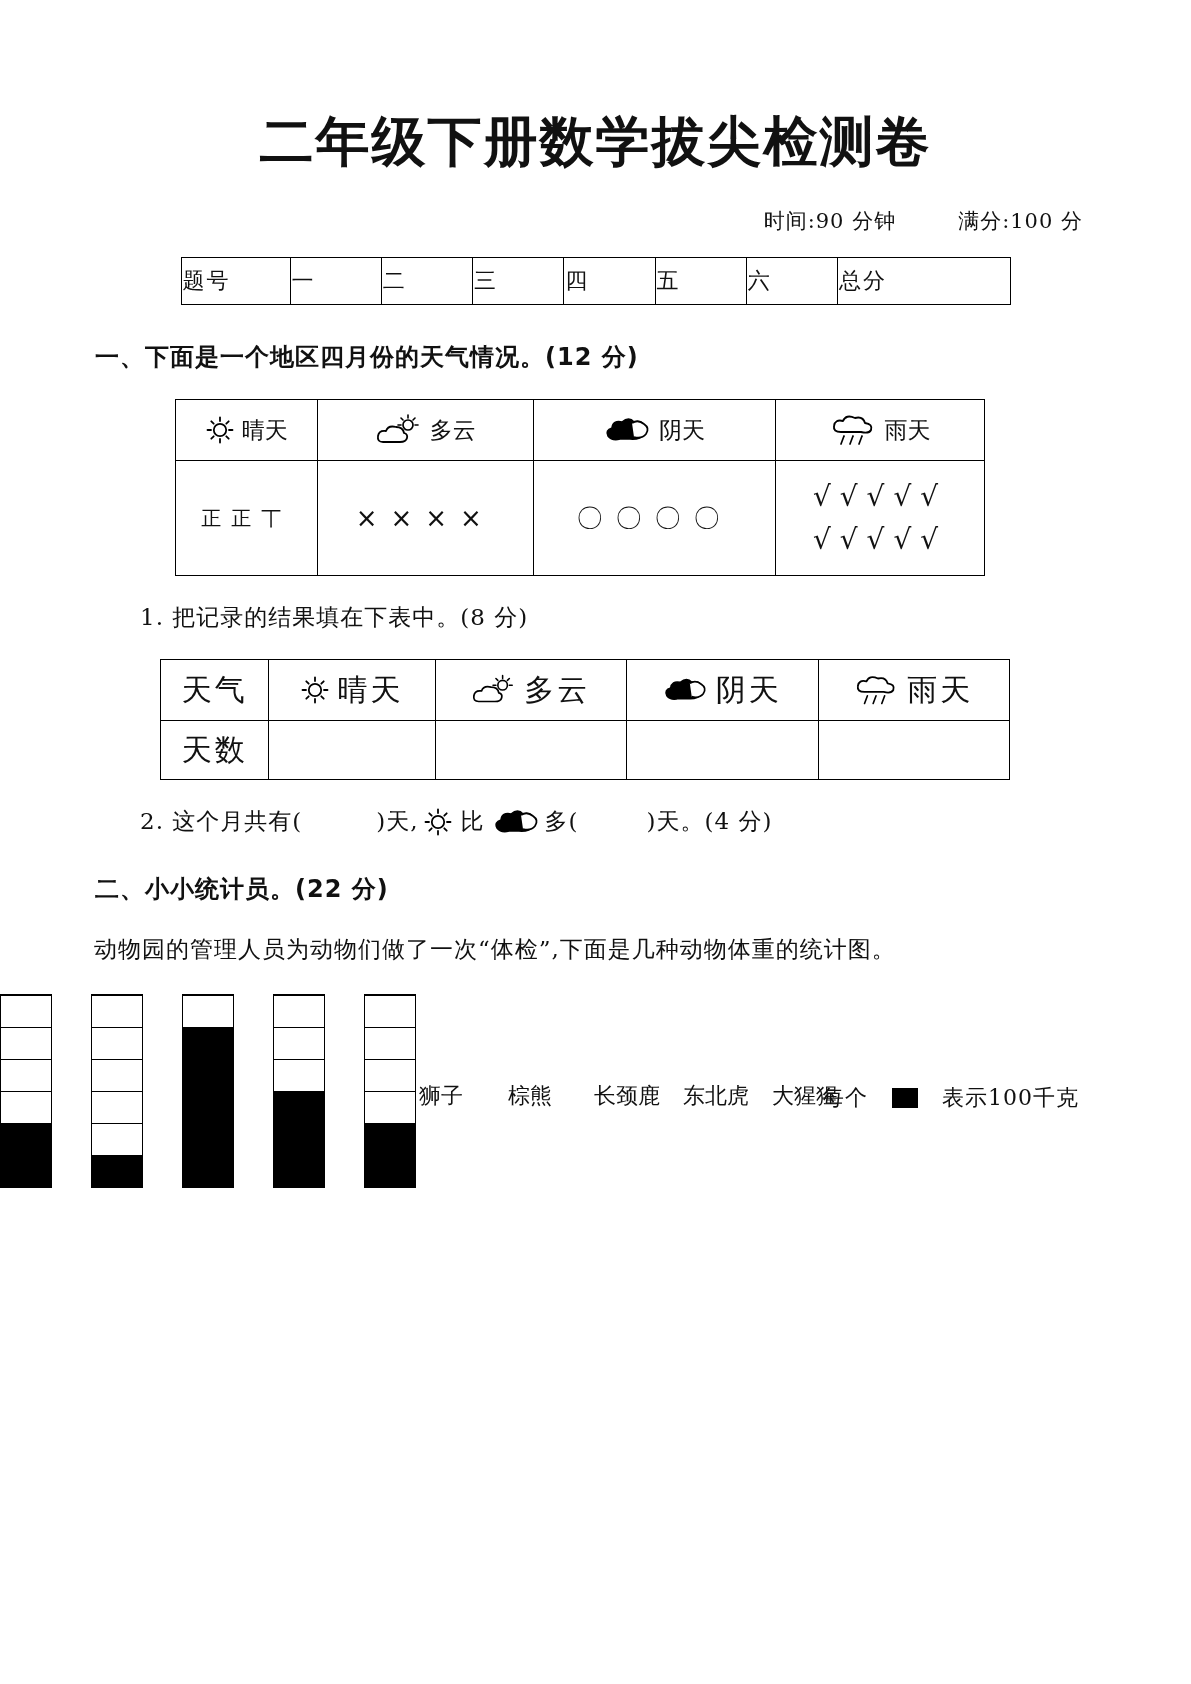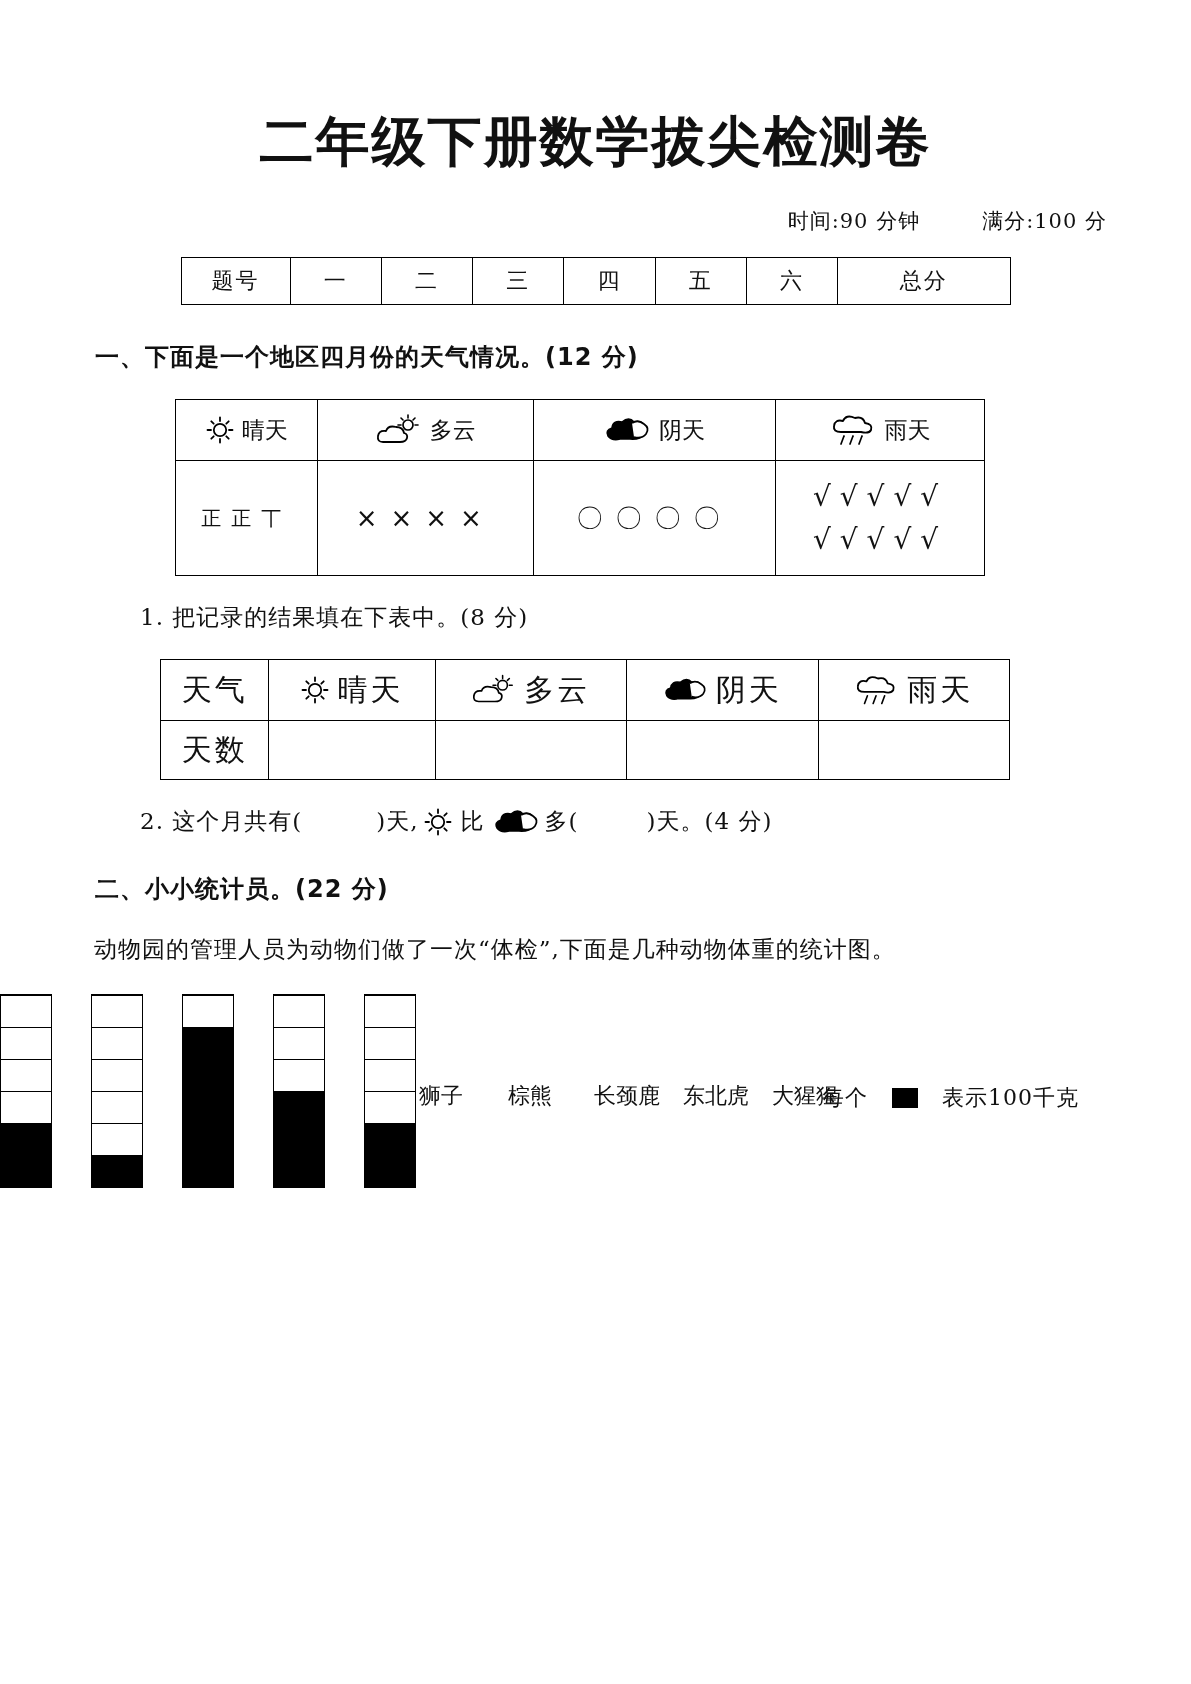--- a/index.html
+++ b/index.html
@@ -29,34 +29,33 @@
     letter-spacing:2px;
     margin-top:28px;
     font-family:"DejaVu Serif","Liberation Serif",serif;
   }
   .meta-row{
     display:flex;
     justify-content:flex-end;
     gap:62px;
     font-size:21px;
     margin-top:36px;
-    padding-right:84px;
+    padding-right:108px;
     letter-spacing:1px;
   }
 
   
   .score-table{
     margin:22px auto 0 auto;
     border-collapse:collapse;
     width:830px;
   }
   .score-table td{
     border:1.6px solid #000;
     height:44px;
-    text-align:center;
     font-size:22px;
     letter-spacing:2px;
   }
   .score-table td.lbl{width:106px;}
 
   
   .q-head{
     font-size:24px;
     font-weight:bold;
     margin:36px 0 0 95px;

